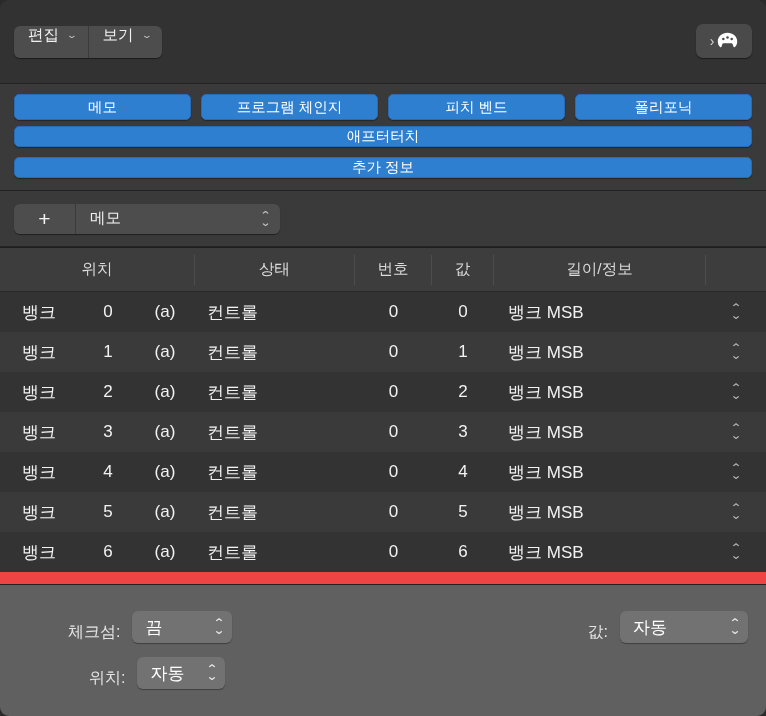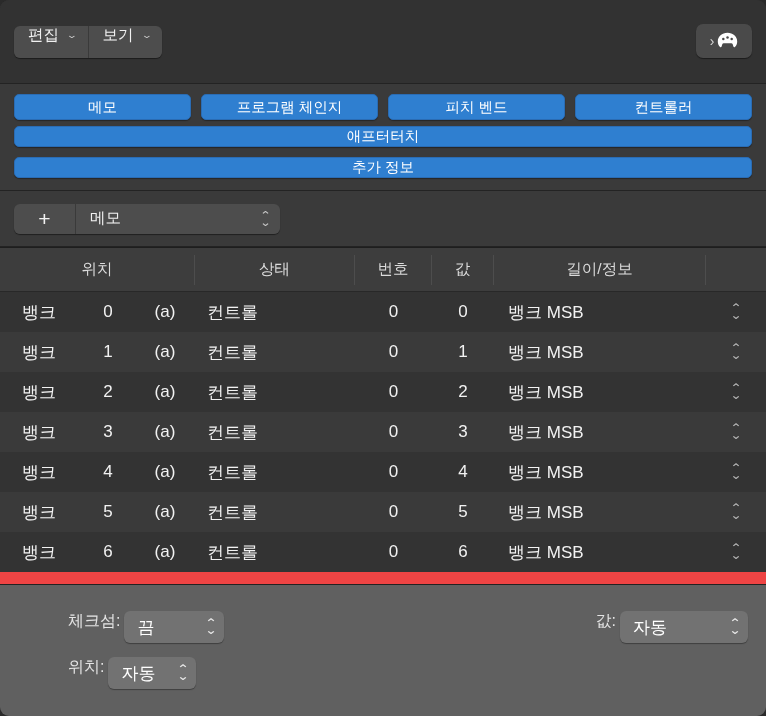--- a/index.html
+++ b/index.html
@@ -206,21 +206,21 @@
   
   .footer {
     height: 132px;
     background: #606060;
     flex: 0 0 auto;
     position: relative;
     border-top: 1px solid #222;
   }
   .f-row {
     position: absolute;
-    display: flex; align-items: flex-start; gap: 4px;
+    display: flex; align-items: flex-end; gap: 12px;
   }
   .f-label {
     color: #e4e4e4;
     font-size: 16px;
     cursor: default;
   }
   .popup {
     height: 32px;
     background: #727272;
     border-radius: 6px;
@@ -230,21 +230,21 @@
     font-size: 17px;
     box-shadow: 0 1px 1px rgba(0,0,0,.35);
     cursor: default;
     gap: 14px;
   }
   .popup .updown { color: #e8e8e8; font-size: 12px; }
   .pu-checksum { min-width: 100px; }
   .pu-position { min-width: 88px; }
   .pu-value    { min-width: 128px; }
   .r-checksum { left: 68px; top: 26px; }
-  .r-position { left: 68px; top: 72px; }
+  .r-position { left: 89px; top: 72px; }
   .r-value    { right: 18px; top: 26px; }
 </style>
 </head>
 <body>
 
 <div class="window">
 
   <div class="menubar">
     <div class="segmented">
       <div class="seg-btn">
@@ -266,21 +266,21 @@
         <circle cx="14.7" cy="7.1" r="1.25" fill="#4a4a4a"></circle>
       </svg>
     </div>
   </div>
 
   <div class="btn-panel">
     <div class="btn-row">
       <div class="ev-btn">메모</div>
       <div class="ev-btn">프로그램 체인지</div>
       <div class="ev-btn">피치 벤드</div>
-      <div class="ev-btn">컨트롤러</div>
+      <div class="ev-btn">폴리포닉</div>
     </div>
     <div class="btn-row">
       <div class="ev-btn">애프터터치</div>
       <div class="ev-btn">추가 정보</div>
     </div>
   </div>
 
   <div class="add-bar">
     <div class="add-group">
       <div class="add-plus">+</div>

